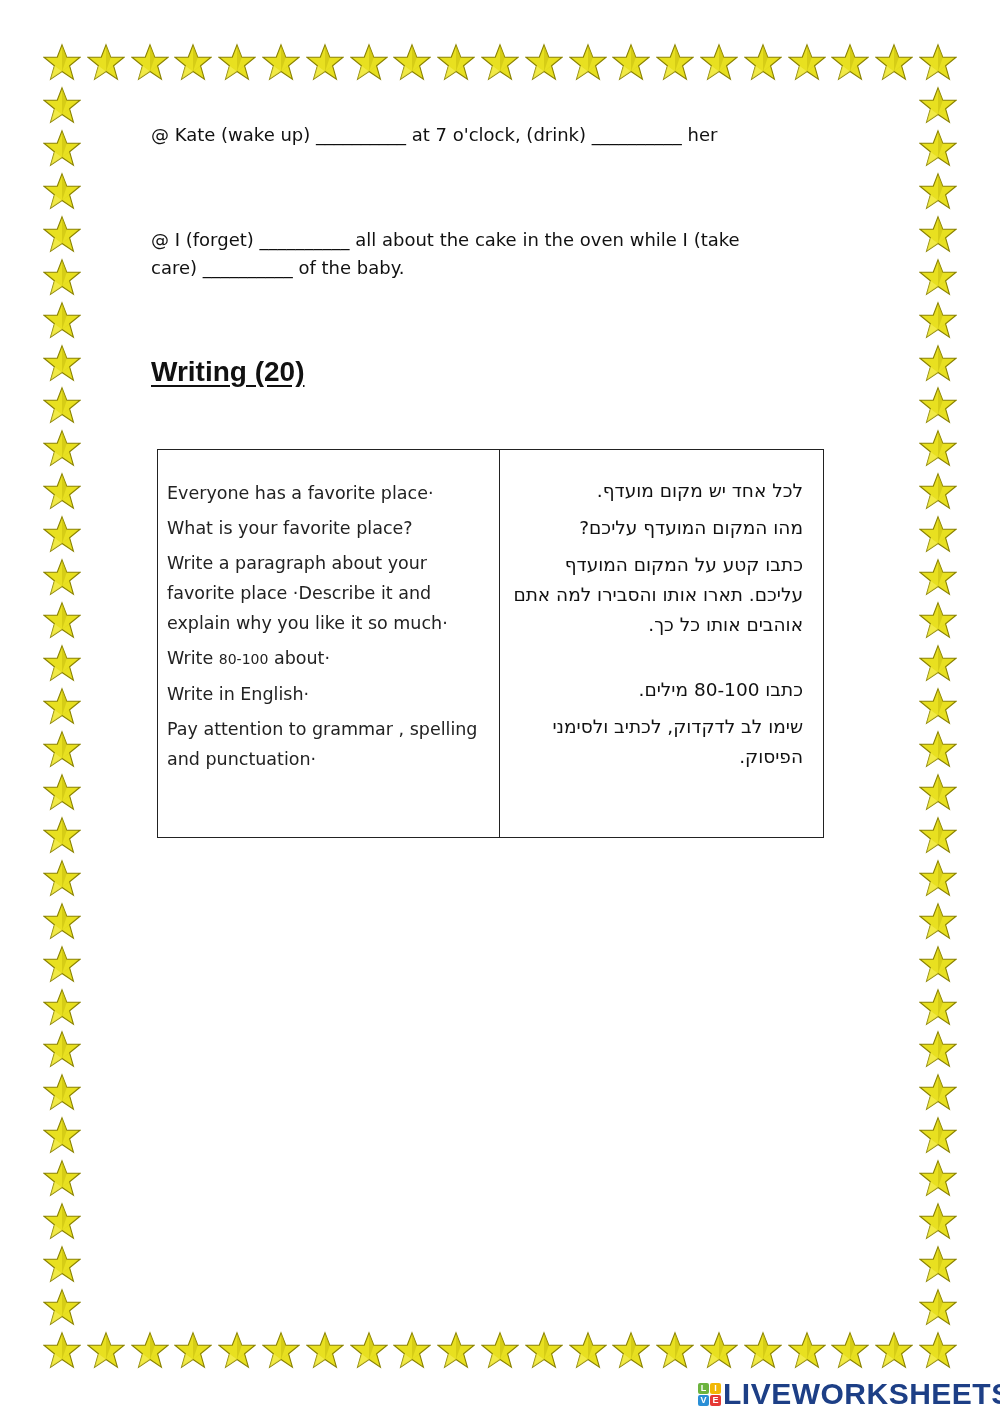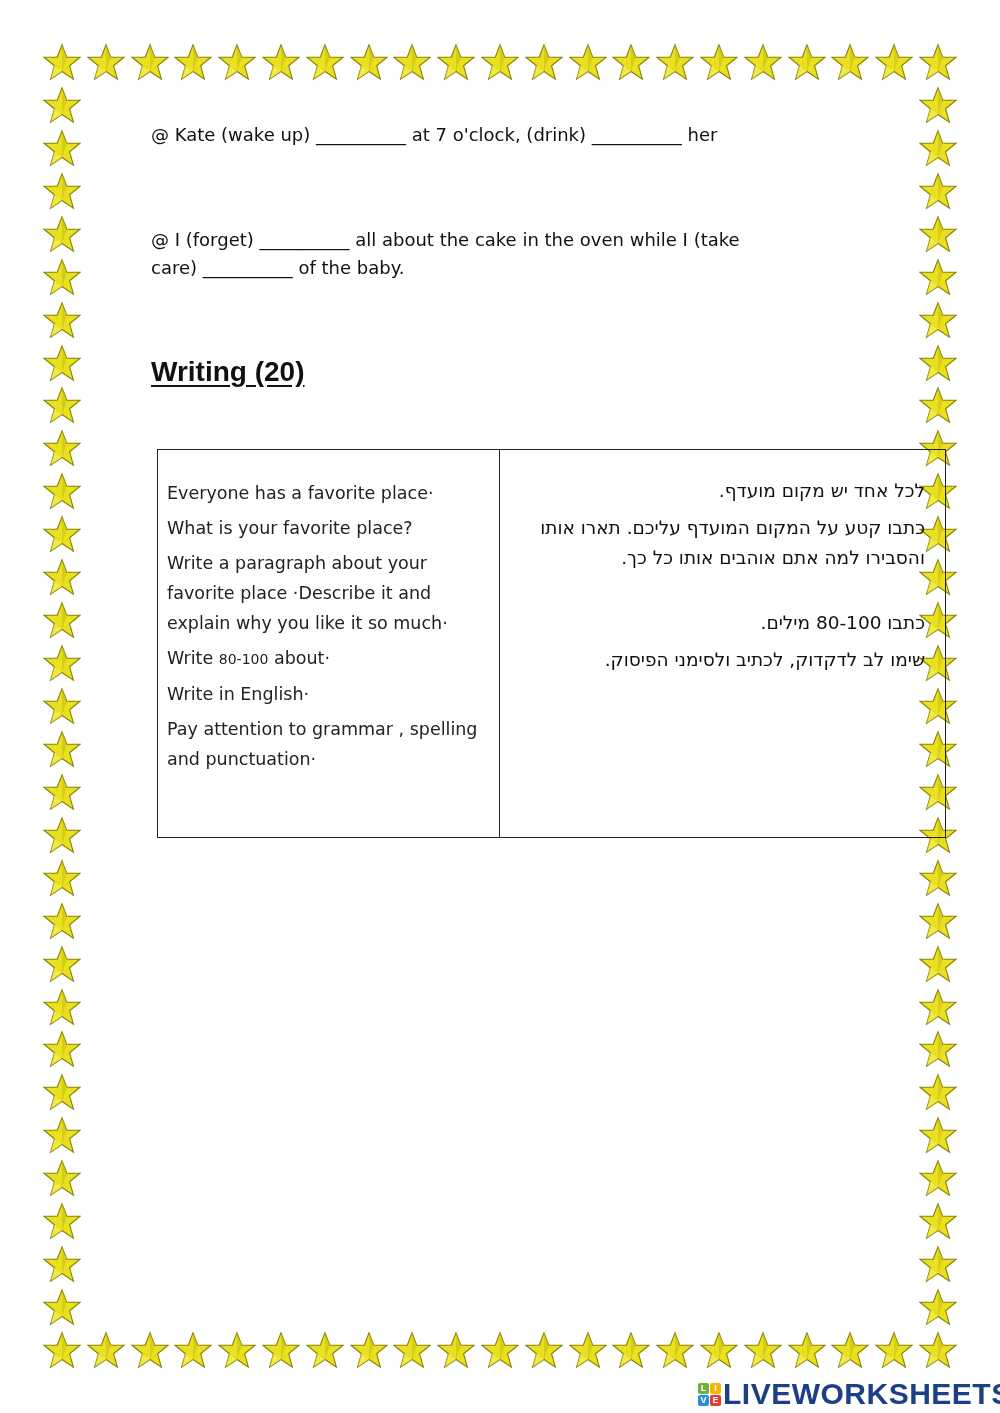--- a/index.html
+++ b/index.html
@@ -1,21 +1,21 @@
 <!DOCTYPE html>
 <html><head>
 <meta charset="utf-8">
 <style>
   html, body { margin:0; padding:0; }
   body { width:1000px; height:1413px; background:#ffffff; position:relative; overflow:hidden; font-family:"DejaVu Sans", sans-serif; color:#111; }
   .star { position:absolute; width:38px; height:38px; }
   .star svg { width:100%; height:100%; display:block; }
   .exercise { position:absolute; left:151px; width:670px; font-family:"DejaVu Sans", sans-serif; font-size:18px; line-height:28px; color:#111; }
   .title { position:absolute; left:151px; top:356px; font-family:"Liberation Sans", sans-serif; font-weight:bold; font-size:28px; text-decoration:underline; text-underline-offset:4px; color:#111; }
-  .box { position:absolute; left:157px; top:449px; width:789px; height:389px; border:1px solid #222; display:flex; box-sizing:border-box; }
+  .box { position:absolute; left:157px; top:449px; width:667px; height:389px; border:1px solid #222; display:flex; box-sizing:border-box; }
   .col-en { width:342px; border-right:1px solid #222; box-sizing:border-box; padding:28px 0 0 9px; font-family:"DejaVu Sans", sans-serif; font-size:17.5px; color:#222; }
   .col-en p { margin:0 0 5px 0; line-height:30px; }
   .col-he { flex:1; direction:rtl; text-align:right; padding:26px 20px 0 10px; font-family:"DejaVu Sans", sans-serif; font-size:18.5px; color:#111; }
   .col-he p { margin:0 0 7px 0; line-height:30px; }
   .col-he .gap { height:28px; }
   .small-num { font-size:14px;text-align:center; }
   .logo { position:absolute; left:698px; top:1379px; height:30px; display:flex; align-items:center; }
   .logo-grid { display:grid; grid-template-columns:11px 11px; grid-template-rows:11px 11px; gap:1px; margin-right:2px; }
   .logo-grid span { font-family:"Liberation Sans", sans-serif; font-weight:bold; font-size:9px; color:#fff; display:flex; align-items:center; justify-content:center; border-radius:2px; }
   .logo-text { font-family:"Liberation Sans", sans-serif; font-weight:bold; font-size:30px; color:#1d3f86; letter-spacing:0.5px; line-height:30px; }
@@ -840,20 +840,21 @@
   <div class="col-en">
     <p>Everyone has a favorite place·</p>
     <p>What is your favorite place?</p>
     <p>Write a paragraph about your favorite place ·Describe it and explain why you like it so much·</p>
     <p><span>Write </span><span class="small-num">80-100</span><span> about·</span></p>
     <p>Write in English·</p>
     <p>Pay attention to grammar , spelling and punctuation·</p>
   </div>
   <div class="col-he">
     <p>לכל אחד יש מקום מועדף.</p>
+    <p>מהו המקום המועדף עליכם?</p>
     <p>כתבו קטע על המקום המועדף עליכם. תארו אותו והסבירו למה אתם אוהבים אותו כל כך.</p>
     <div class="gap"></div>
     <p>כתבו 80-100 מילים.</p>
     <p>שימו לב לדקדוק, לכתיב ולסימני הפיסוק.</p>
   </div>
 </div>
 
 <div class="logo">
   <div class="logo-grid">
     <span style="background: rgb(108, 179, 62);">L</span>

